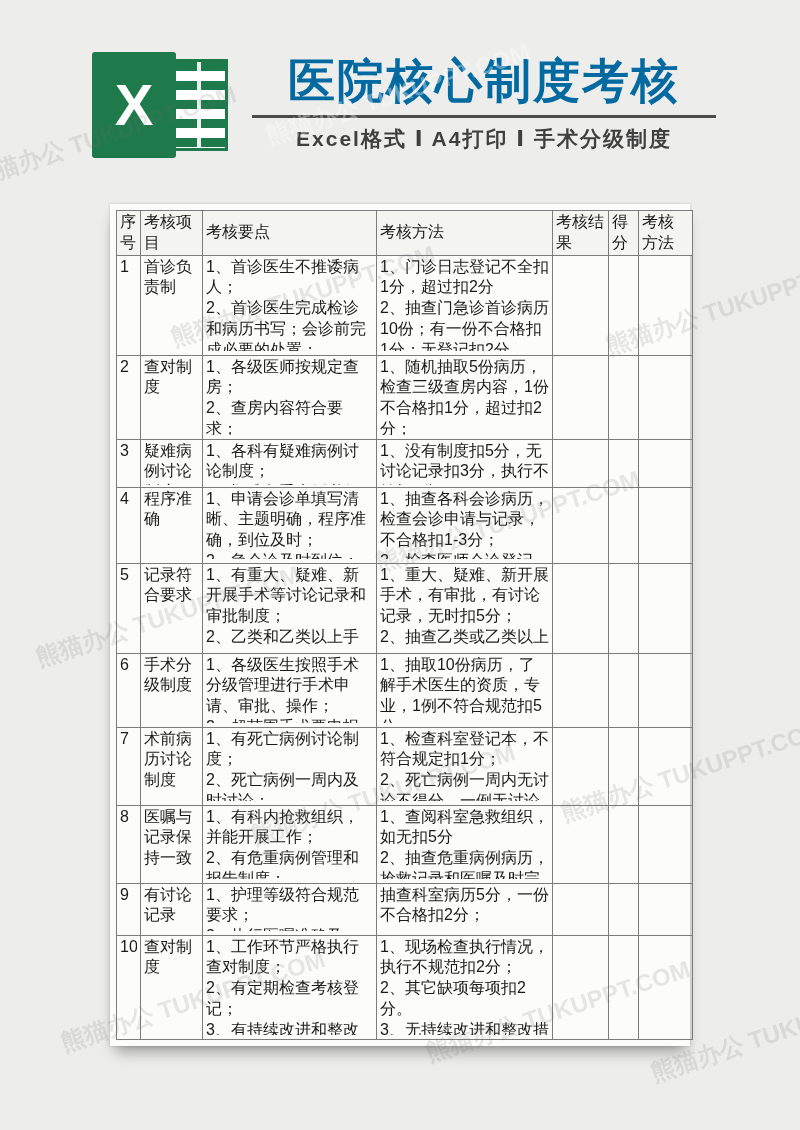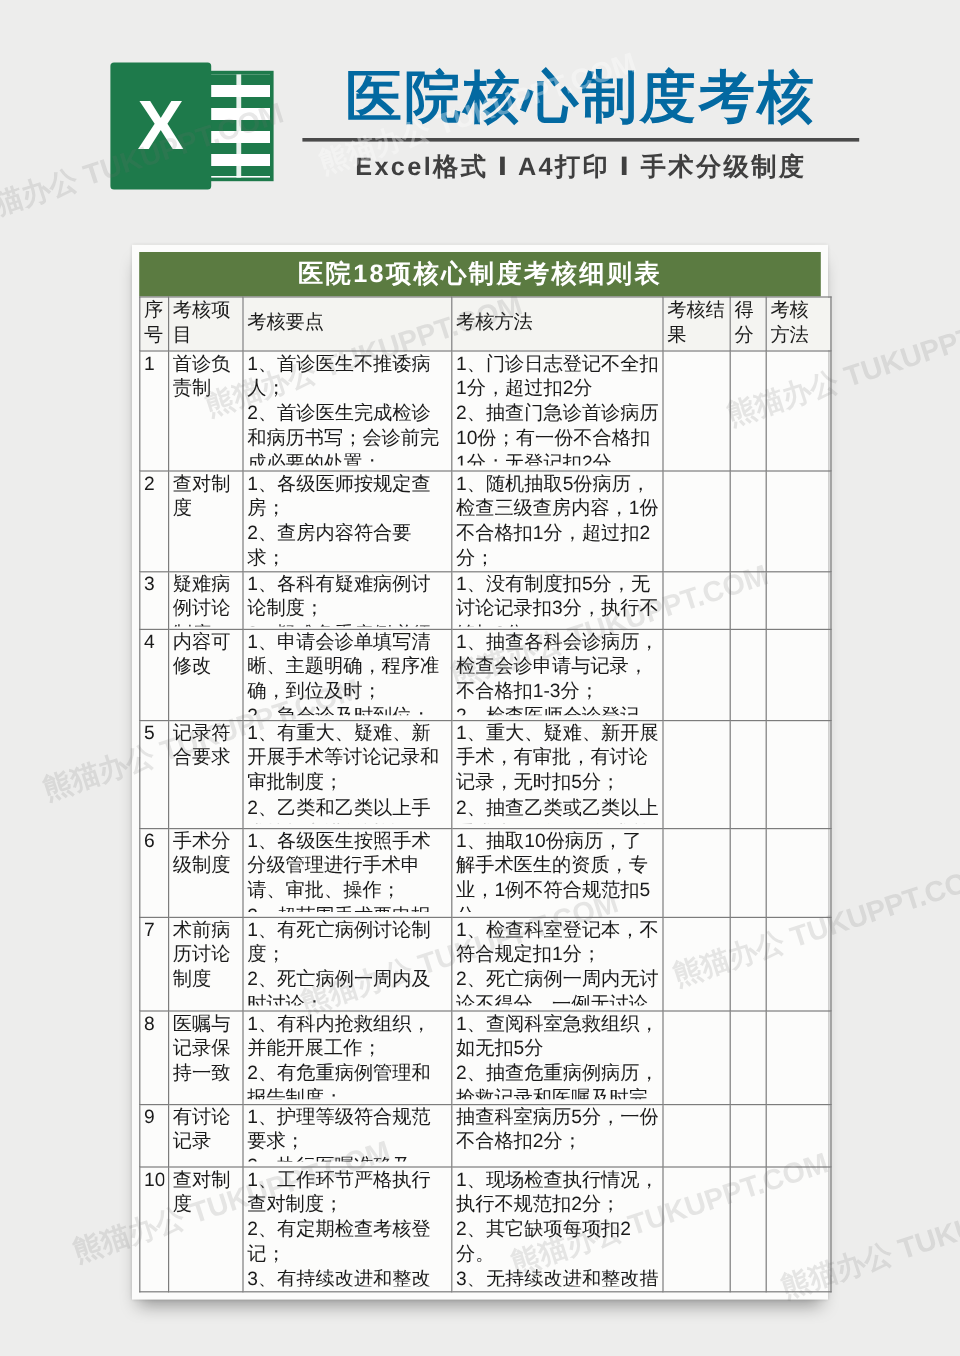--- a/index.html
+++ b/index.html
@@ -107,21 +107,20 @@
     </div>
   </div>
   <div class="banner-text">
     <div class="banner-title">医院核心制度考核</div>
     <div class="banner-rule"></div>
     <div class="banner-sub">Excel格式 Ⅰ A4打印 Ⅰ 手术分级制度</div>
   </div>
 </div>
 
 <div class="page">
-  <div class="sheet-title">医院18项核心制度考核细则表</div>
   <table class="main">
     <colgroup>
       <col class="c-no">
         <col class="c-item">
         <col class="c-points">
         <col class="c-method">
       <col class="c-result">
         <col class="c-score">
         <col class="c-opinion">
     </colgroup>
@@ -220,21 +219,21 @@
           </td>
         <td>
             <div class="cell"></div>
           </td>
       </tr>
       <tr class="r4">
         <td>
             <div class="cell">4</div>
           </td>
         <td>
-            <div class="cell">内容可修改</div>
+            <div class="cell">程序准确</div>
           </td>
         <td>
             <div class="cell">1、申请会诊单填写清晰、主题明确，程序准确，到位及时；
 2、急会诊及时到位；
 3、会诊记录书写格式、内容符合要求；
 4、院外会诊申请符合规定；</div>
           </td>
         <td>
             <div class="cell">1、抽查各科会诊病历，检查会诊申请与记录，不合格扣1-3分；
 2、检查医师会诊登记，不符合要求扣1-3分；

